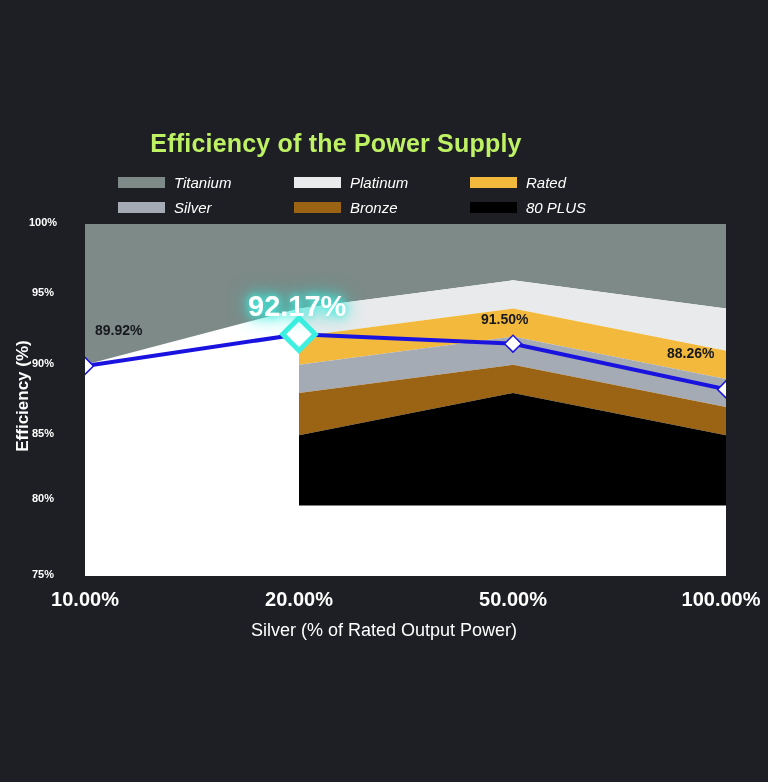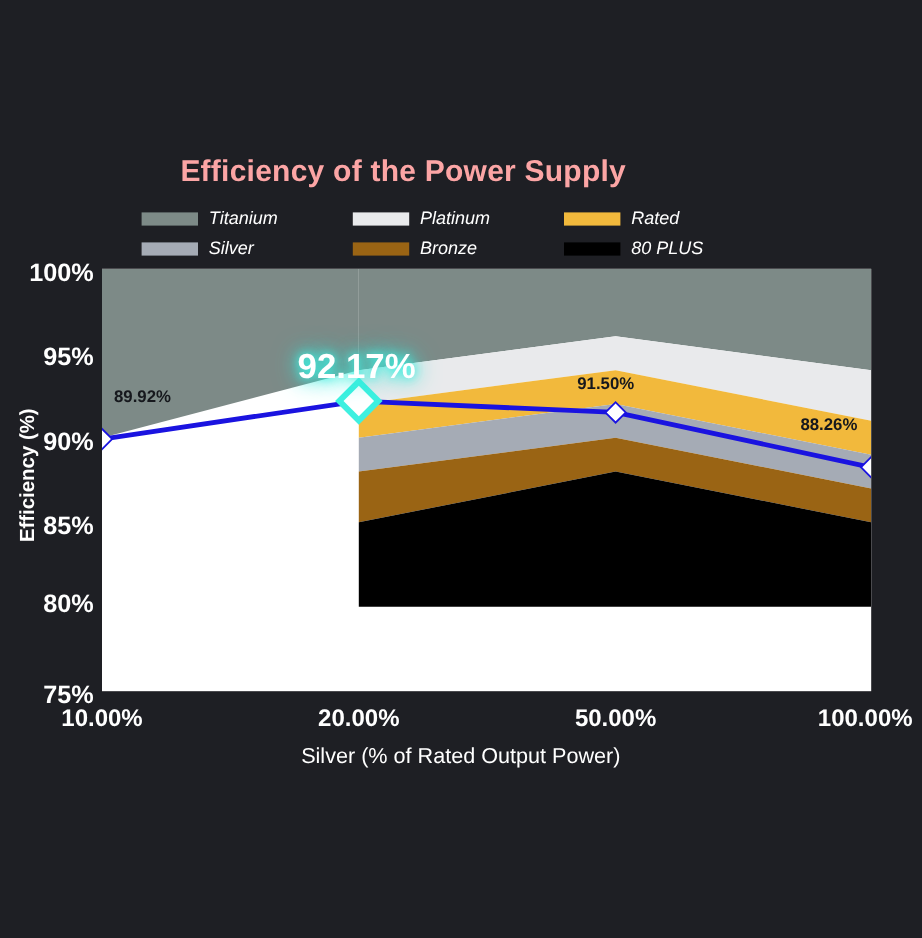--- a/index.html
+++ b/index.html
@@ -6,21 +6,21 @@
   body{
     width:768px;height:782px;
     background:#1e1f24;
     font-family:"Liberation Sans", sans-serif;
     overflow:hidden;
   }
   #stage{position:relative;width:768px;height:782px;}
 
   .title{
     position:absolute;left:0;top:129px;width:672px;
-    text-align:center;color:#fca5a5;
+    text-align:center;color:#bef264;
     font-size:25px;font-weight:bold;letter-spacing:.2px;
   }
 
   .legend{
     position:absolute;left:118px;top:170px;width:600px;
     display:flex;flex-wrap:wrap;
   }
   .legend-item{
     display:flex;align-items:center;
     width:176px;height:25px;
@@ -43,22 +43,22 @@
     transform:rotate(45deg);
   }
 
   .plot{
     position:absolute;left:85px;top:224px;width:641px;height:352px;
     background:#ffffff;overflow:hidden;
   }
   .plot svg{display:block;}
 
   .ytick{
-    position:absolute;right:0;width:70px;text-align:right;
-    color:#ffffff;font-size:21px;font-weight:bold;
+    position:absolute;right:0;width:70px;text-align:center;
+    color:#ffffff;font-size:11px;font-weight:bold;
   }
   .ytick-wrap{position:absolute;left:0;top:0;width:78px;height:782px;}
 
   .ylabel{
     position:absolute;left:-52px;top:386px;width:150px;
     transform:rotate(-90deg);
     color:#ffffff;font-size:17px;font-weight:bold;text-align:center;
   }
 
   .xtick{

